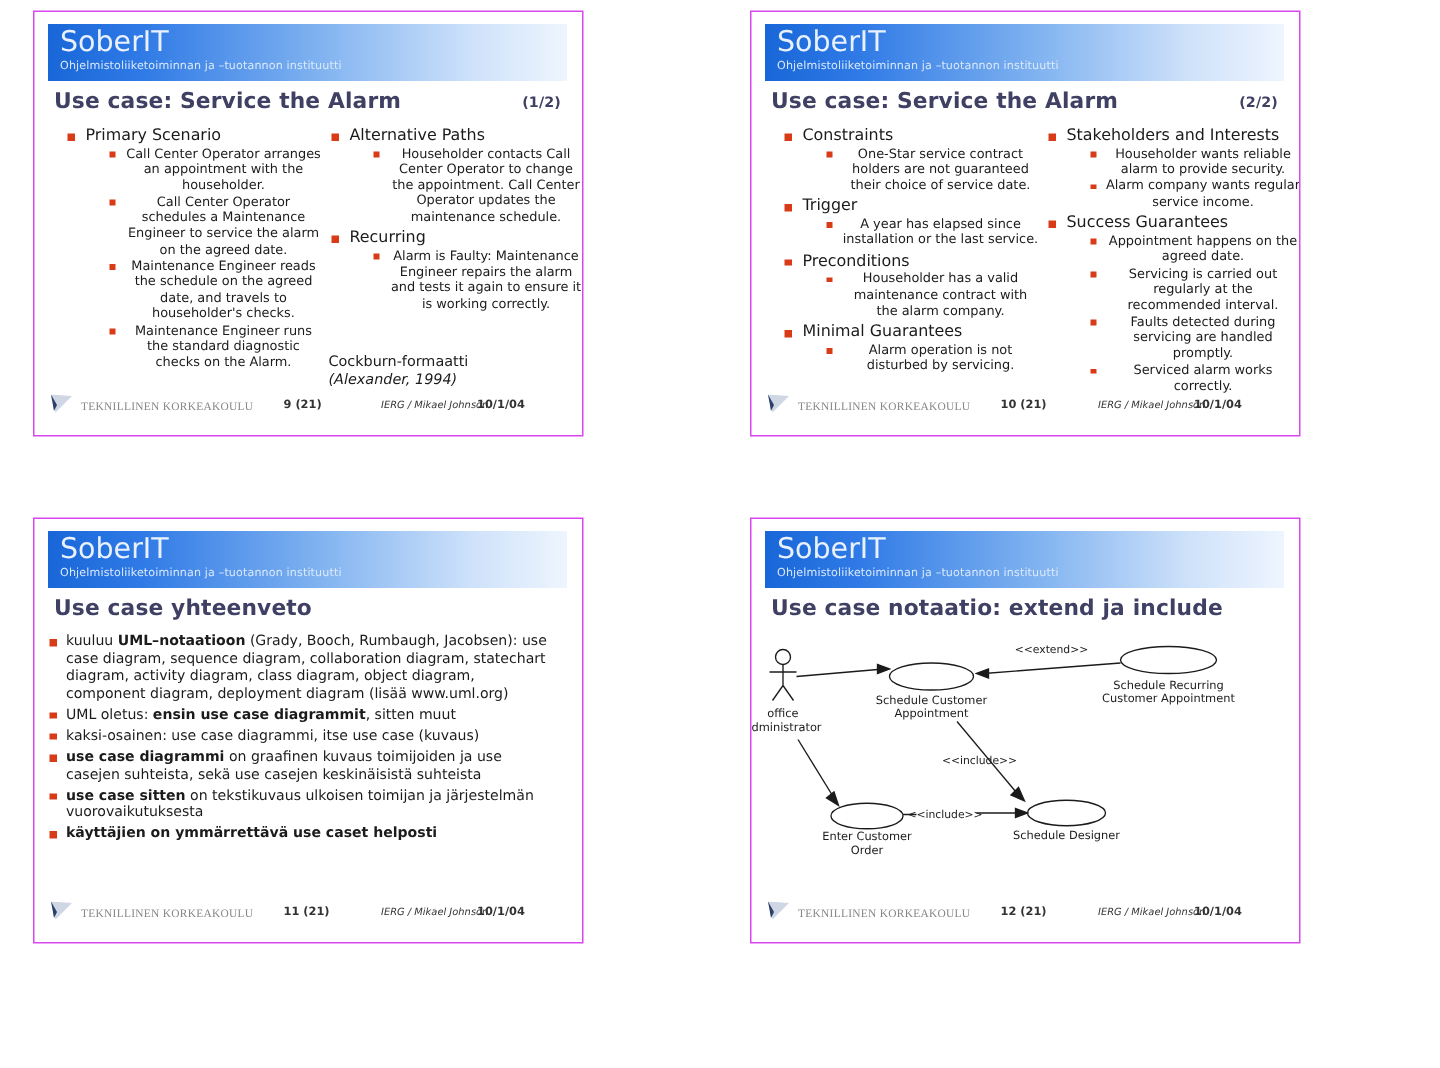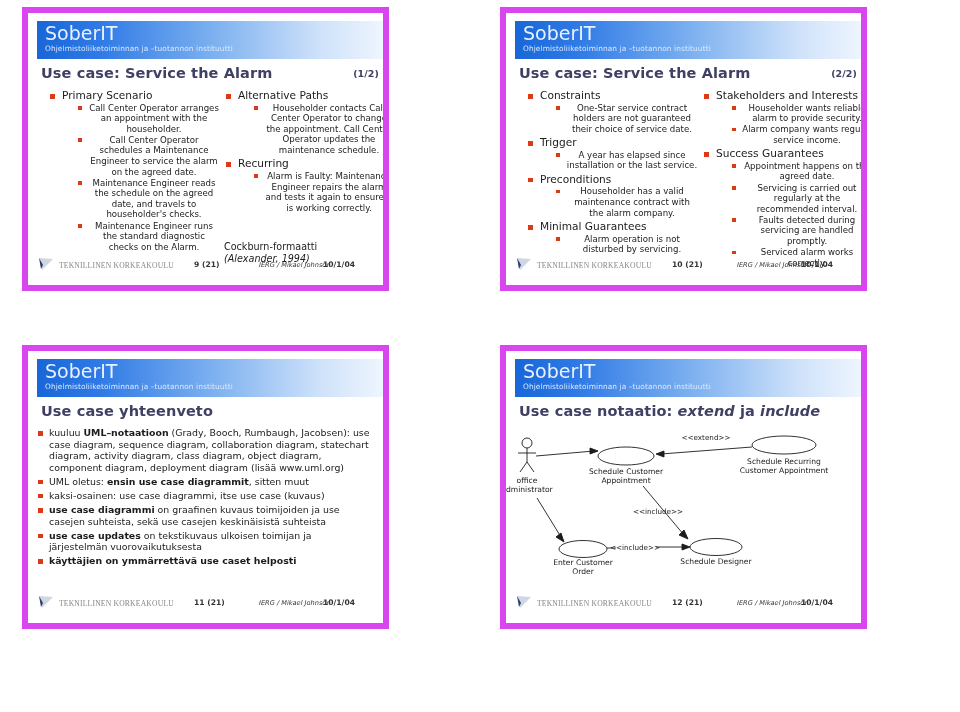--- a/index.html
+++ b/index.html
@@ -11,21 +11,21 @@
   }
   .page {
     position: relative;
     width: 960px; height: 712px;
     background: #ffffff;
   }
   
   .slide {
     position: absolute;
     width: 367px; height: 284px;
-    border: 6px solid #d946ef;
+    border: 1px solid #d946ef;
     background: #ffffff;
     overflow: hidden;
   }
   .slide.s1 { left: 22px;  top: 7px; }
   .slide.s2 { left: 500px; top: 7px; }
   .slide.s3 { left: 22px;  top: 345px; }
   .slide.s4 { left: 500px; top: 345px; }
 
   
   .banner {
@@ -63,21 +63,21 @@
     white-space: nowrap;
   }
   .slide-title .pg {
     position: absolute;
     right: 4px;
     top: 3px;
     font-size: 9.5px;
     font-weight: bold;
     color: #3f4063;
   }
-  .slide-title .ital { font-style: italic; }
+  .slide-title .ital { }
 
   
   .col {
     position: absolute;
     top: 76px;
   }
   .col.left  { left: 20px;  width: 172px; }
   .col.right { left: 196px; width: 170px; }
   .col.wide  { left: 8px;  width: 336px; }
 
@@ -316,21 +316,21 @@
     <div class="slide-title">
       <span>Use case yhteenveto</span>
     </div>
 
     <div class="col wide">
       <ul class="lv1">
         <li>kuuluu <b>UML–notaatioon</b> (Grady, Booch, Rumbaugh, Jacobsen): use case diagram, sequence diagram, collaboration diagram, statechart diagram, activity diagram, class diagram, object diagram, component diagram, deployment diagram (lisää www.uml.org)</li>
         <li>UML oletus: <b>ensin use case diagrammit</b>, sitten muut</li>
         <li>kaksi-osainen: use case diagrammi, itse use case (kuvaus)</li>
         <li><b>use case diagrammi</b> on graafinen kuvaus toimijoiden ja use casejen suhteista, sekä use casejen keskinäisistä suhteista</li>
-        <li><b>use case updates</b> on tekstikuvaus ulkoisen toimijan ja järjestelmän vuorovaikutuksesta</li>
+        <li><b>use case sitten</b> on tekstikuvaus ulkoisen toimijan ja järjestelmän vuorovaikutuksesta</li>
         <li><b>käyttäjien on ymmärrettävä use caset helposti</b></li>
       </ul>
     </div>
 
     <div class="footer">
       <svg class="tkk-logo" viewBox="0 0 16 13">
         <polygon points="0,0 14,1 3,12" fill="#cfd6e4"></polygon>
         <polygon points="0,0 4,7 2,11" fill="#2d3f6b"></polygon>
       </svg>
       <div class="tkk">TEKNILLINEN KORKEAKOULU</div>

